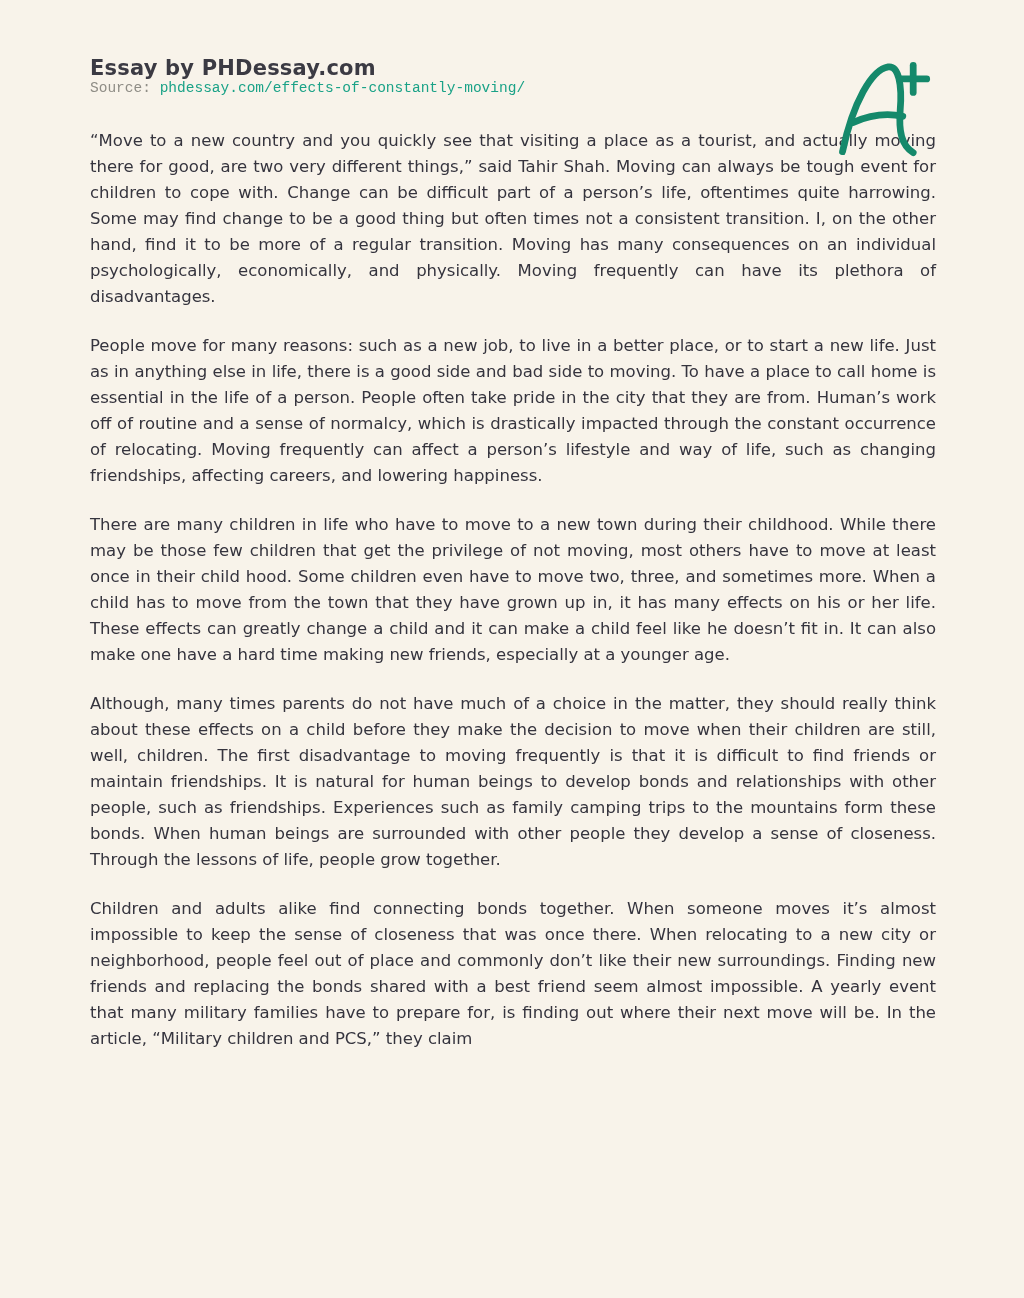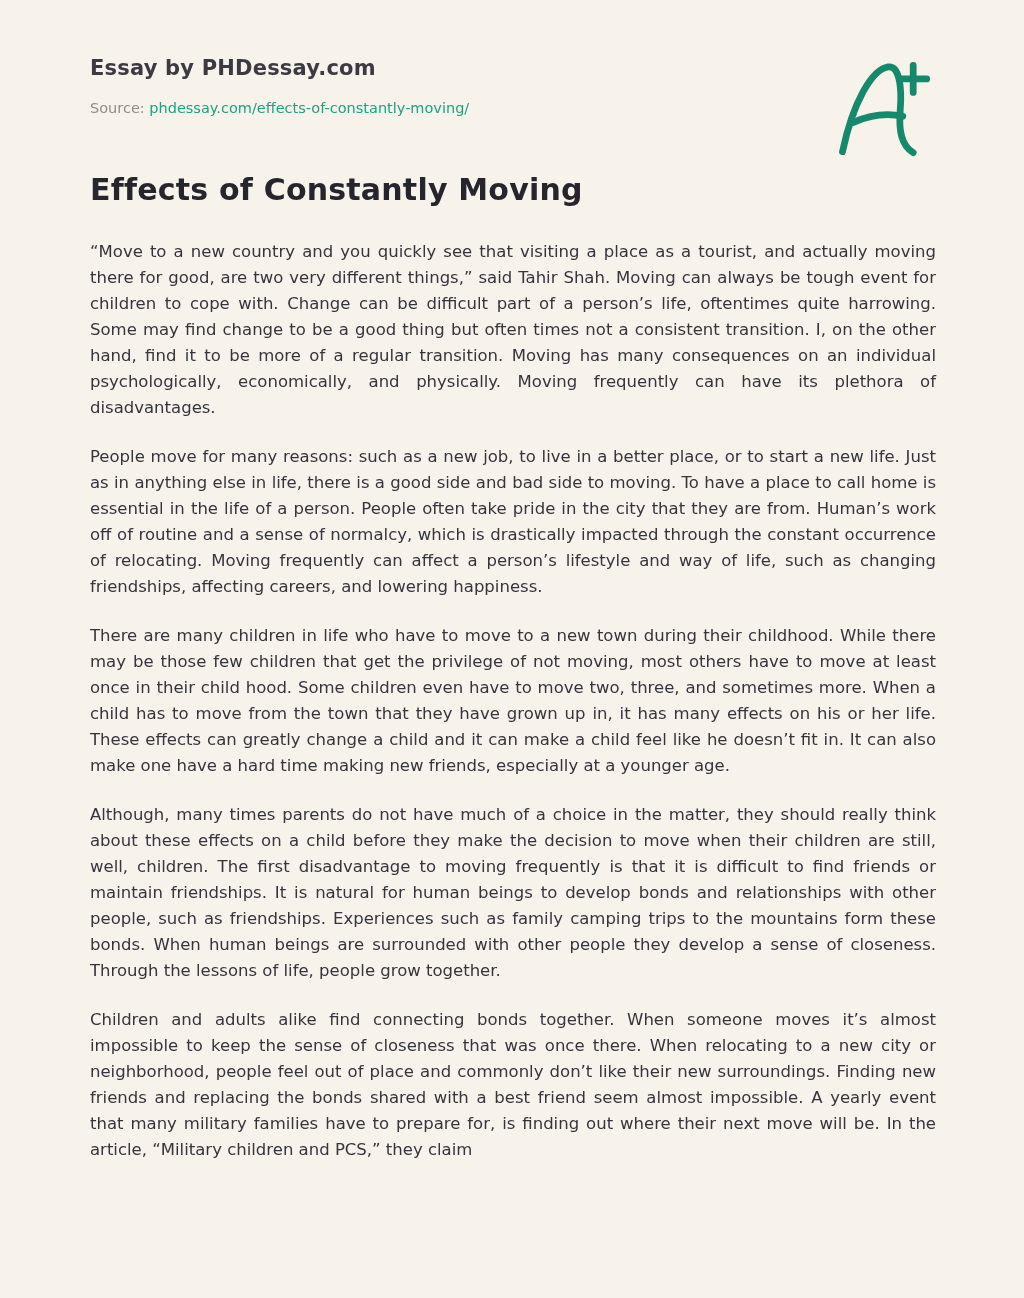--- a/index.html
+++ b/index.html
@@ -24,23 +24,24 @@
     width:1024px;height:1112px;
     padding:56px 88px 0 90px;
   }
   .byline{
     font-size:21px;
     font-weight:600;
     color:var(--byline);
     letter-spacing:.2px;
   }
   .source-line{
-    margin-top:20px;
+    margin-top:0;
     font-size:14.5px;
     color:var(--muted);
+    font-family:Liberation Mono, monospace;
   }
   .source-link{
     color:var(--accent);
     text-decoration:none;
     cursor:pointer;
   }
   .logo{
     position:absolute;
     top:56px;
     right:90px;
@@ -81,21 +82,20 @@
 
   <div class="logo">
     <svg viewBox="0 0 100 100" fill="none" stroke="currentColor" stroke-width="6.5" stroke-linecap="round" stroke-linejoin="round">
       <path d="M12 92 C 22 45, 40 13, 56 10.5 C 66 9, 69.5 28, 67.5 52 C 66 72, 68.5 86, 80 93"></path>
       <path d="M22 64 C 40 56, 56 55, 70 58"></path>
       <path d="M80 9 L 80 35"></path>
       <path d="M67 22 L 93 22"></path>
     </svg>
   </div>
 
-  <h1 class="title">Effects of Constantly Moving</h1>
 
   <div class="essay">
     <p>“Move to a new country and you quickly see that visiting a place as a tourist, and actually moving there for good, are two very different things,” said Tahir Shah. Moving can always be tough event for children to cope with. Change can be difficult part of a person’s life, oftentimes quite harrowing. Some may find change to be a good thing but often times not a consistent transition. I, on the other hand, find it to be more of a regular transition. Moving has many consequences on an individual psychologically, economically, and physically. Moving frequently can have its plethora of disadvantages.</p>
     <p>People move for many reasons: such as a new job, to live in a better place, or to start a new life. Just as in anything else in life, there is a good side and bad side to moving. To have a place to call home is essential in the life of a person. People often take pride in the city that they are from. Human’s work off of routine and a sense of normalcy, which is drastically impacted through the constant occurrence of relocating. Moving frequently can affect a person’s lifestyle and way of life, such as changing friendships, affecting careers, and lowering happiness.</p>
     <p>There are many children in life who have to move to a new town during their childhood. While there may be those few children that get the privilege of not moving, most others have to move at least once in their child hood. Some children even have to move two, three, and sometimes more. When a child has to move from the town that they have grown up in, it has many effects on his or her life. These effects can greatly change a child and it can make a child feel like he doesn’t fit in. It can also make one have a hard time making new friends, especially at a younger age.</p>
     <p>Although, many times parents do not have much of a choice in the matter, they should really think about these effects on a child before they make the decision to move when their children are still, well, children. The first disadvantage to moving frequently is that it is difficult to find friends or maintain friendships. It is natural for human beings to develop bonds and relationships with other people, such as friendships. Experiences such as family camping trips to the mountains form these bonds. When human beings are surrounded with other people they develop a sense of closeness. Through the lessons of life, people grow together.</p>
     <p>Children and adults alike find connecting bonds together. When someone moves it’s almost impossible to keep the sense of closeness that was once there. When relocating to a new city or neighborhood, people feel out of place and commonly don’t like their new surroundings. Finding new friends and replacing the bonds shared with a best friend seem almost impossible. A yearly event that many military families have to prepare for, is finding out where their next move will be. In the article, “Military children and PCS,” they claim</p>
   </div>
 
 </div>

